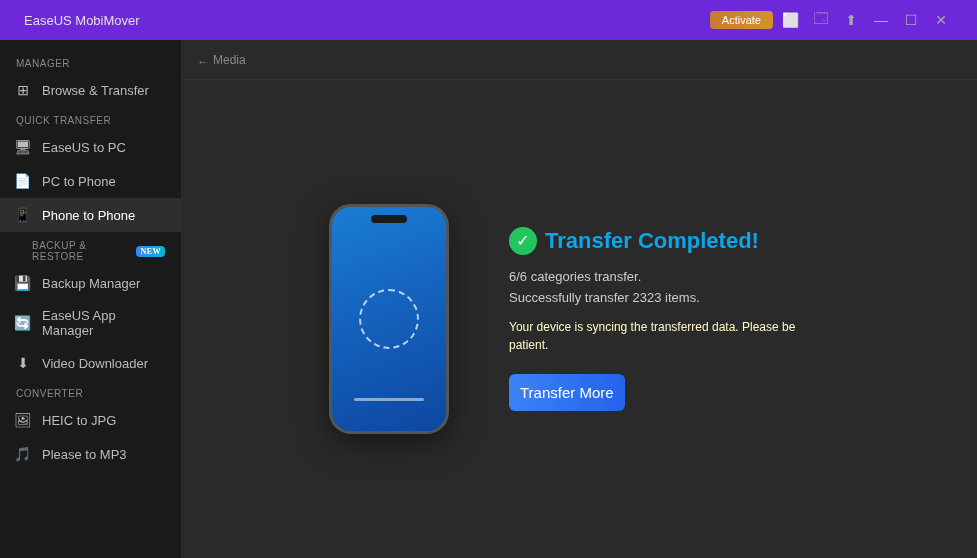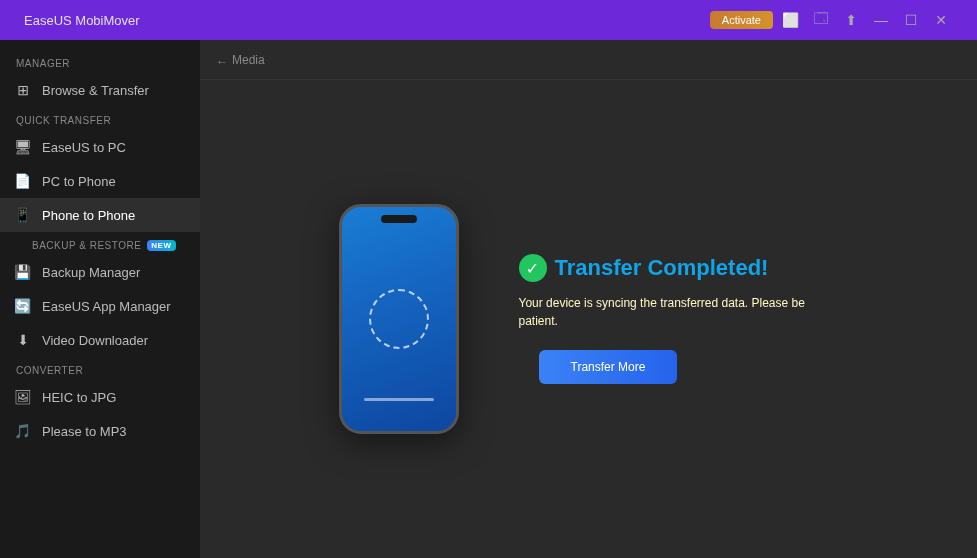--- a/index.html
+++ b/index.html
@@ -65,21 +65,21 @@
 
     
     .main-layout {
       display: flex;
       flex: 1;
       overflow: hidden;
     }
 
     
     .sidebar {
-      width: 200px;
+      width: 181px;
       background: #1a1a1a;
       flex-shrink: 0;
       padding: 10px 0;
       overflow-y: auto;
     }
     .sidebar-section-label {
       color: #888;
       font-size: 10px;
       text-transform: uppercase;
       letter-spacing: 0.5px;
@@ -109,20 +109,21 @@
       flex-shrink: 0;
     }
     .badge-new {
       background: linear-gradient(to right, #3b82f6, #06b6d4);
       color: #fff;
       font-size: 8px;
       padding: 1px 4px;
       border-radius: 4px;
       margin-left: 2px;
       font-weight: bold;
+      font-family: Liberation Serif, serif;
     }
 
     
     .content-area {
       flex: 1;
       background: #2a2a2a;
       display: flex;
       flex-direction: column;
     }
     .content-header {
@@ -234,25 +235,24 @@
       color: #fef9c3;
       font-size: 12px;
       line-height: 1.5;
       margin-bottom: 20px;
     }
     .transfer-more-btn {
       background: linear-gradient(to right, #3b82f6, #2563eb);
       color: #fff;
       border: none;
       border-radius: 6px;
-      padding: 10px 32px;
-      font-size: 12px;
+      padding: 10px 11px;
+      font-size: 15px;
       cursor: pointer;
       font-weight: 500;
-      margin-left: 20px;
     }
   </style>
 </head>
 <body>
 
 <div class="title-bar">
   <div class="title-bar-left">
     <span class="app-title">EaseUS MobiMover</span>
   </div>
   <div class="title-bar-controls">
@@ -337,20 +337,24 @@
         </div>
       </div>
 
       <div class="transfer-result">
         <div class="transfer-title">
           <div class="check-circle">
             <span>✓</span>
           </div>
           <span class="transfer-heading">Transfer Completed!</span>
         </div>
+        <div class="transfer-stats">
+          <div>6/6 categories transfer.</div>
+          <div>Successfully transfer 2323 items.</div>
+        </div>
         <div class="transfer-warning">Your device is syncing the transferred data. Please be patient.</div>
         <button class="transfer-more-btn">Transfer More</button>
       </div>
 
     </div>
   </div>
 
 </div>
 
 </body></html>

